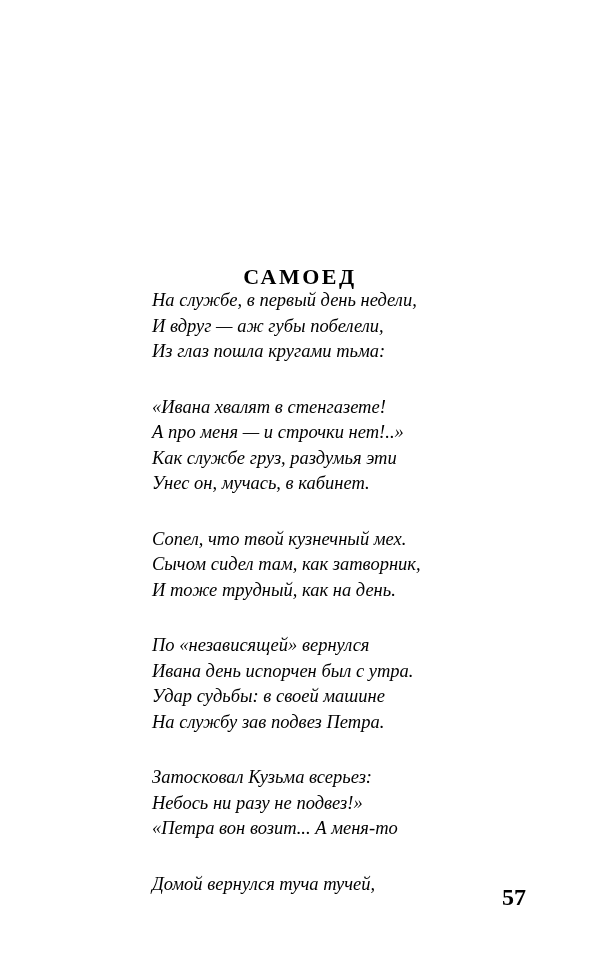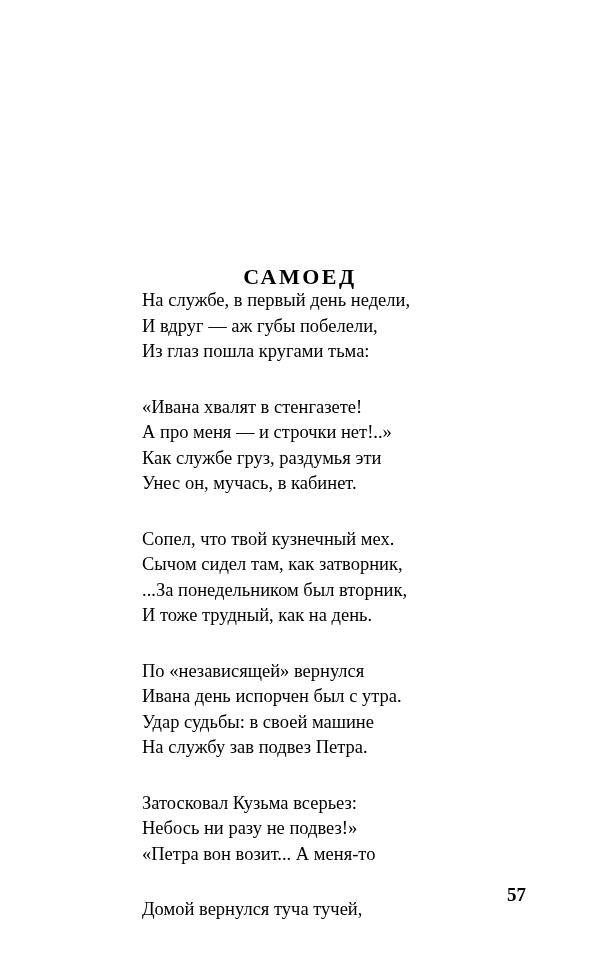--- a/index.html
+++ b/index.html
@@ -33,40 +33,41 @@
     font-family: "Liberation Serif", serif;
     margin-top: 28px;
   }
   .poem-body {
     position: absolute;
     top: 288px;
     left: 138px;
     width: 400px;
   }
   .stanza {
-    margin: 0 0 30px 4px;
+    margin: 0 0 30px 14px;
+    font-style: italic;
   }
   .stanza:last-child {
     margin-bottom: 0;
   }
   .line {
     font-size: 18.5px;
     line-height: 25.5px;
     white-space: pre;
     font-family: "Liberation Serif", serif;
   }
   .page-number {
     position: absolute;
     top: 884px;
     left: 0;
     width: 588px;
     text-align: right;
     padding-right: 62px;
     box-sizing: border-box;
-    font-size: 19px;
+    font-size: 24px;
     font-weight: bold;
     font-family: "Liberation Serif", serif;
   }
 </style>
 </head>
 <body>
 
 <div class="page">
 
   <div class="poem-title">САМОЕД</div>
@@ -82,21 +83,20 @@
     <div class="stanza">
       <div class="line">«Ивана хвалят в стенгазете!</div>
       <div class="line">А про меня — и строчки нет!..»</div>
       <div class="line">Как службе груз, раздумья эти</div>
       <div class="line">Унес он, мучась, в кабинет.</div>
     </div>
 
     <div class="stanza">
       <div class="line">Сопел, что твой кузнечный мех.</div>
       <div class="line">Сычом сидел там, как затворник,</div>
-      <div class="line">...За понедельником был вторник,</div>
       <div class="line">И тоже трудный, как на день.</div>
     </div>
 
     <div class="stanza">
       <div class="line">По «независящей» вернулся</div>
       <div class="line">Ивана день испорчен был с утра.</div>
       <div class="line">Удар судьбы: в своей машине</div>
       <div class="line">На службу зав подвез Петра.</div>
     </div>
 

